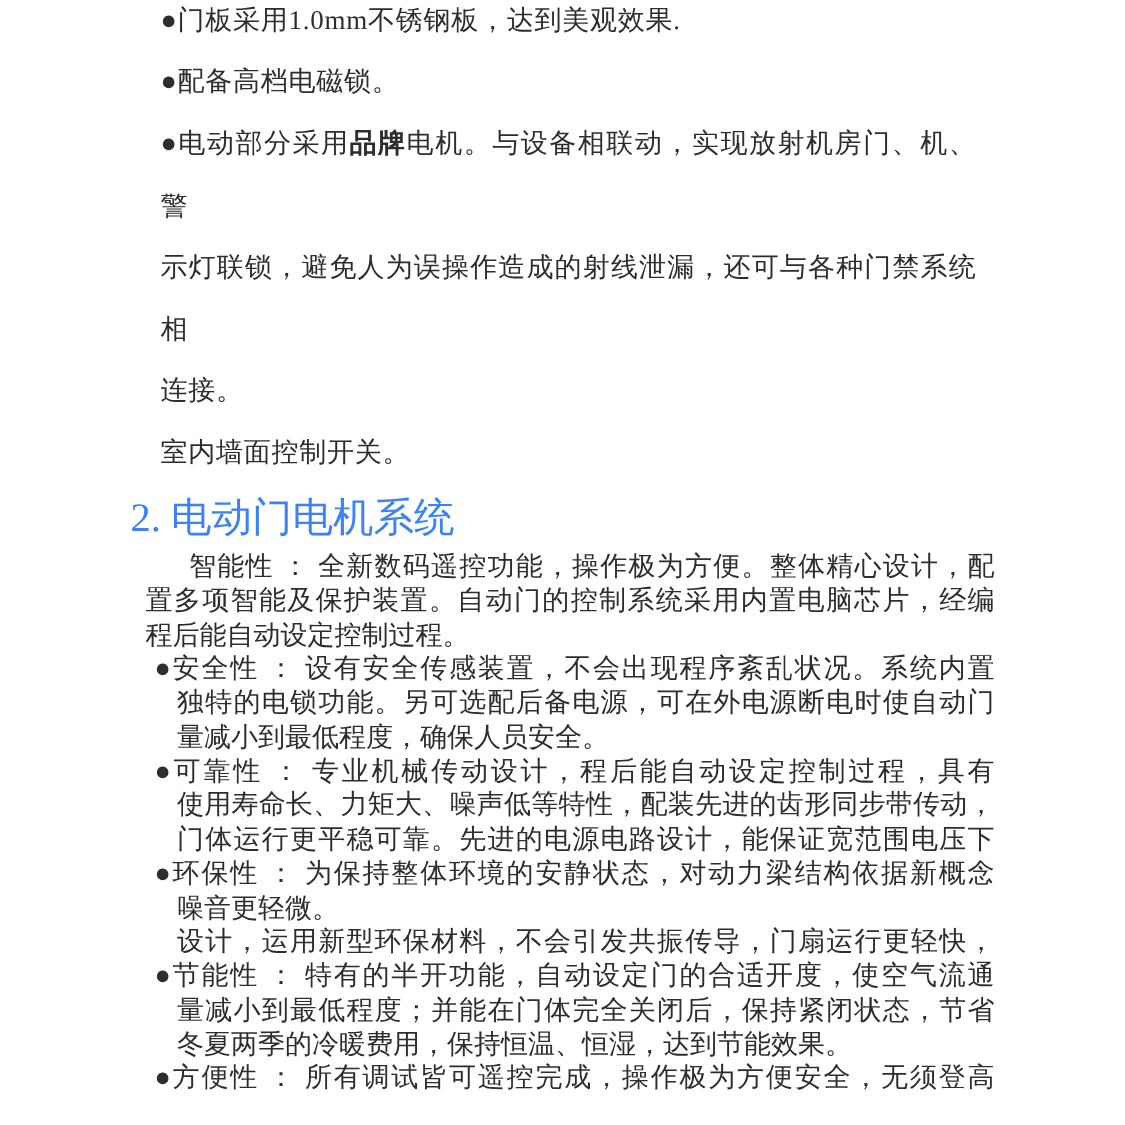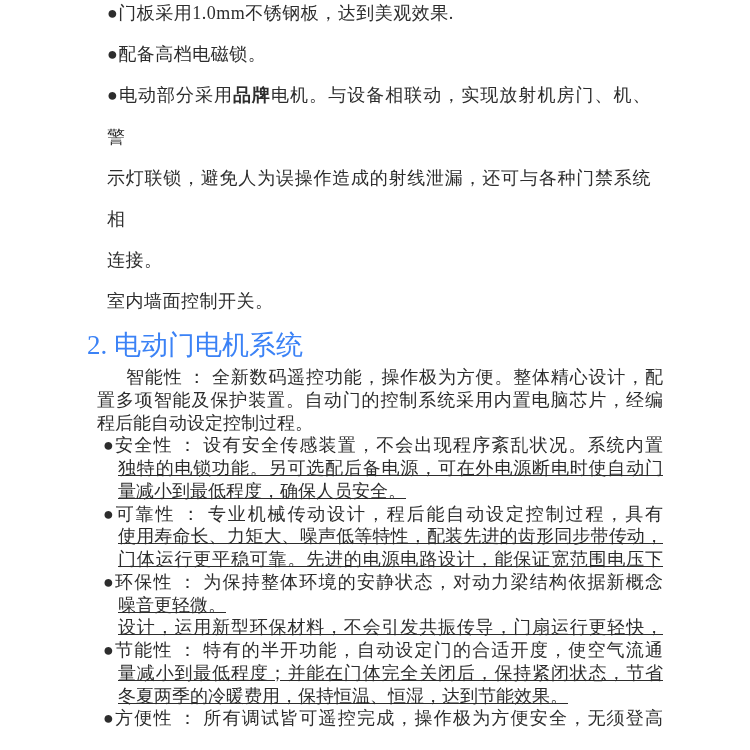--- a/index.html
+++ b/index.html
@@ -46,21 +46,21 @@
     position: absolute;
     left: 97px;
     top: 366px;
     width: 566px;
     font-size: 18px;
     line-height: 22.75px;
     color: #2d2d2d;
   }
   .sec2 .fi  { padding-left: 29px; }  
   .sec2 .b   { padding-left: 6px; }   
-  .sec2 .ind { padding-left: 21px; text-decoration: underline; }  
+  .sec2 .ind { padding-left: 21px; }  
   
   .jy {
     text-align: justify;
     text-align-last: justify;
   }
   .bold { font-weight: bold; margin-top: 44px; }
 </style>
 </head>
 <body>
 

